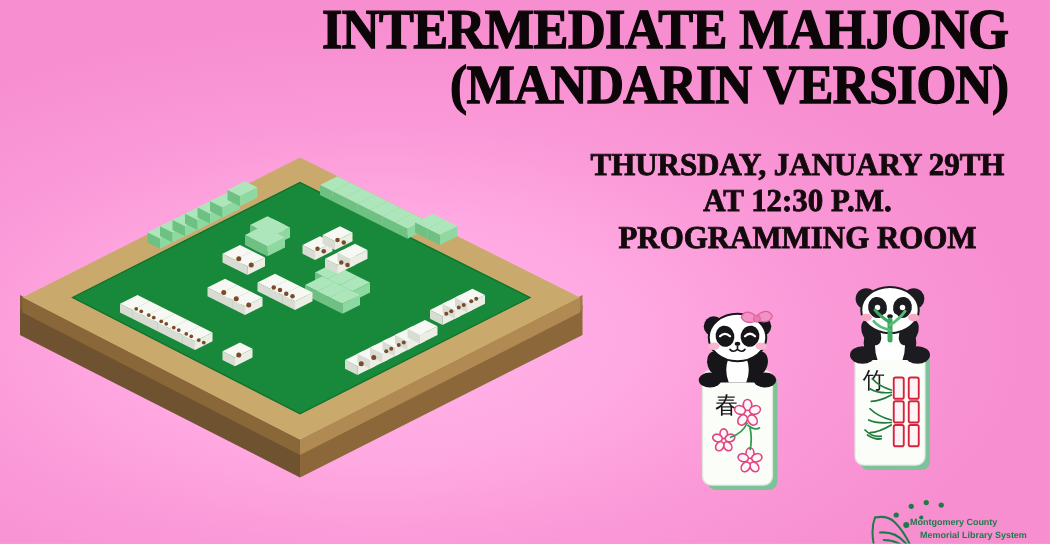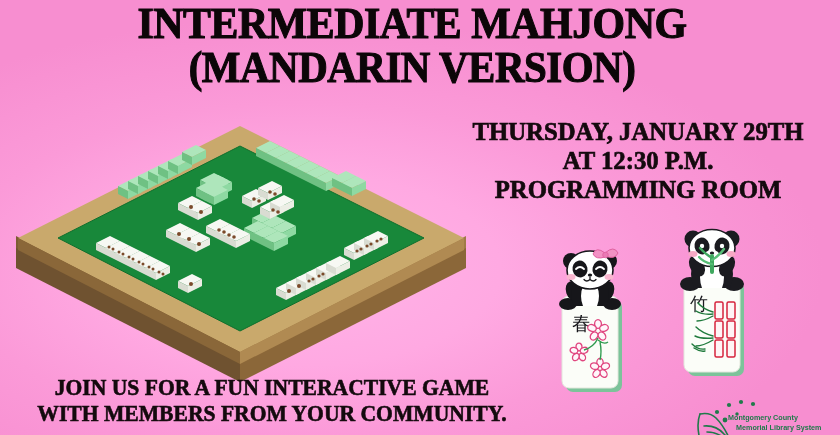--- a/index.html
+++ b/index.html
@@ -8,21 +8,21 @@
     font-family:"Liberation Serif", serif;
     background:#f9a0dc;
   }
   #poster{
     position:relative;width:840px;height:435px;overflow:hidden;
     background:
       radial-gradient(ellipse 62% 58% at 36% 62%, #ffb4e8 0%, #ffa9e2 38%, #fb9ad8 66%, #f78ed0 100%);
   }
   
   .title{
-    position:absolute;left:0;right:16px;top:2px;text-align:center;
+    position:absolute;left:0;right:4px;top:2px;text-align:right;
     color:#0c0608;font-weight:700;line-height:0.96;
     font-family:"Liberation Serif", serif;
     letter-spacing:-0.5px;
     -webkit-text-stroke:1.1px #0c0608;
   }
   .title .l1{display:block;font-size:45px;transform:scaleX(0.93);}
   .title .l2{display:block;font-size:44px;transform:scaleX(0.93);margin-top:2px;}
 
   
   .event{
@@ -361,24 +361,20 @@
 
         <g stroke="#1f7a3c" stroke-width="1.4" fill="none" stroke-linecap="round">
           <path d="M45 88 q-10 -3 -15 -9 M45 90 q-11 1 -17 -3 M45 92 q-9 5 -16 5"></path>
           <path d="M45 112 q-11 -3 -17 -9 M45 114 q-12 1 -18 -2 M45 116 q-10 6 -17 6"></path>
           <path d="M24 120 q6 6 13 5 M26 124 q6 4 11 3"></path>
         </g>
       </g>
     </svg>
   </div>
 
-  <div class="tagline">
-    <div>JOIN US FOR A FUN INTERACTIVE GAME</div>
-    <div>WITH MEMBERS FROM YOUR COMMUNITY.</div>
-  </div>
 
   <div id="logo">
     <svg width="146" height="61" viewBox="0 0 146 61">
 
       <g fill="none" stroke="#1f7a4a" stroke-width="1.6" stroke-linecap="round">
         <path d="M6 18 q-4 10 0 26 q6 10 16 14"></path>
         <path d="M6 18 q10 -2 16 4 q8 8 14 22"></path>
         <path d="M10 30 q12 -1 20 8 q8 8 12 18"></path>
         <path d="M13 36 q12 0 20 9 q7 8 11 15"></path>
         <path d="M16 42 q12 1 19 9 q6 7 10 10"></path>

